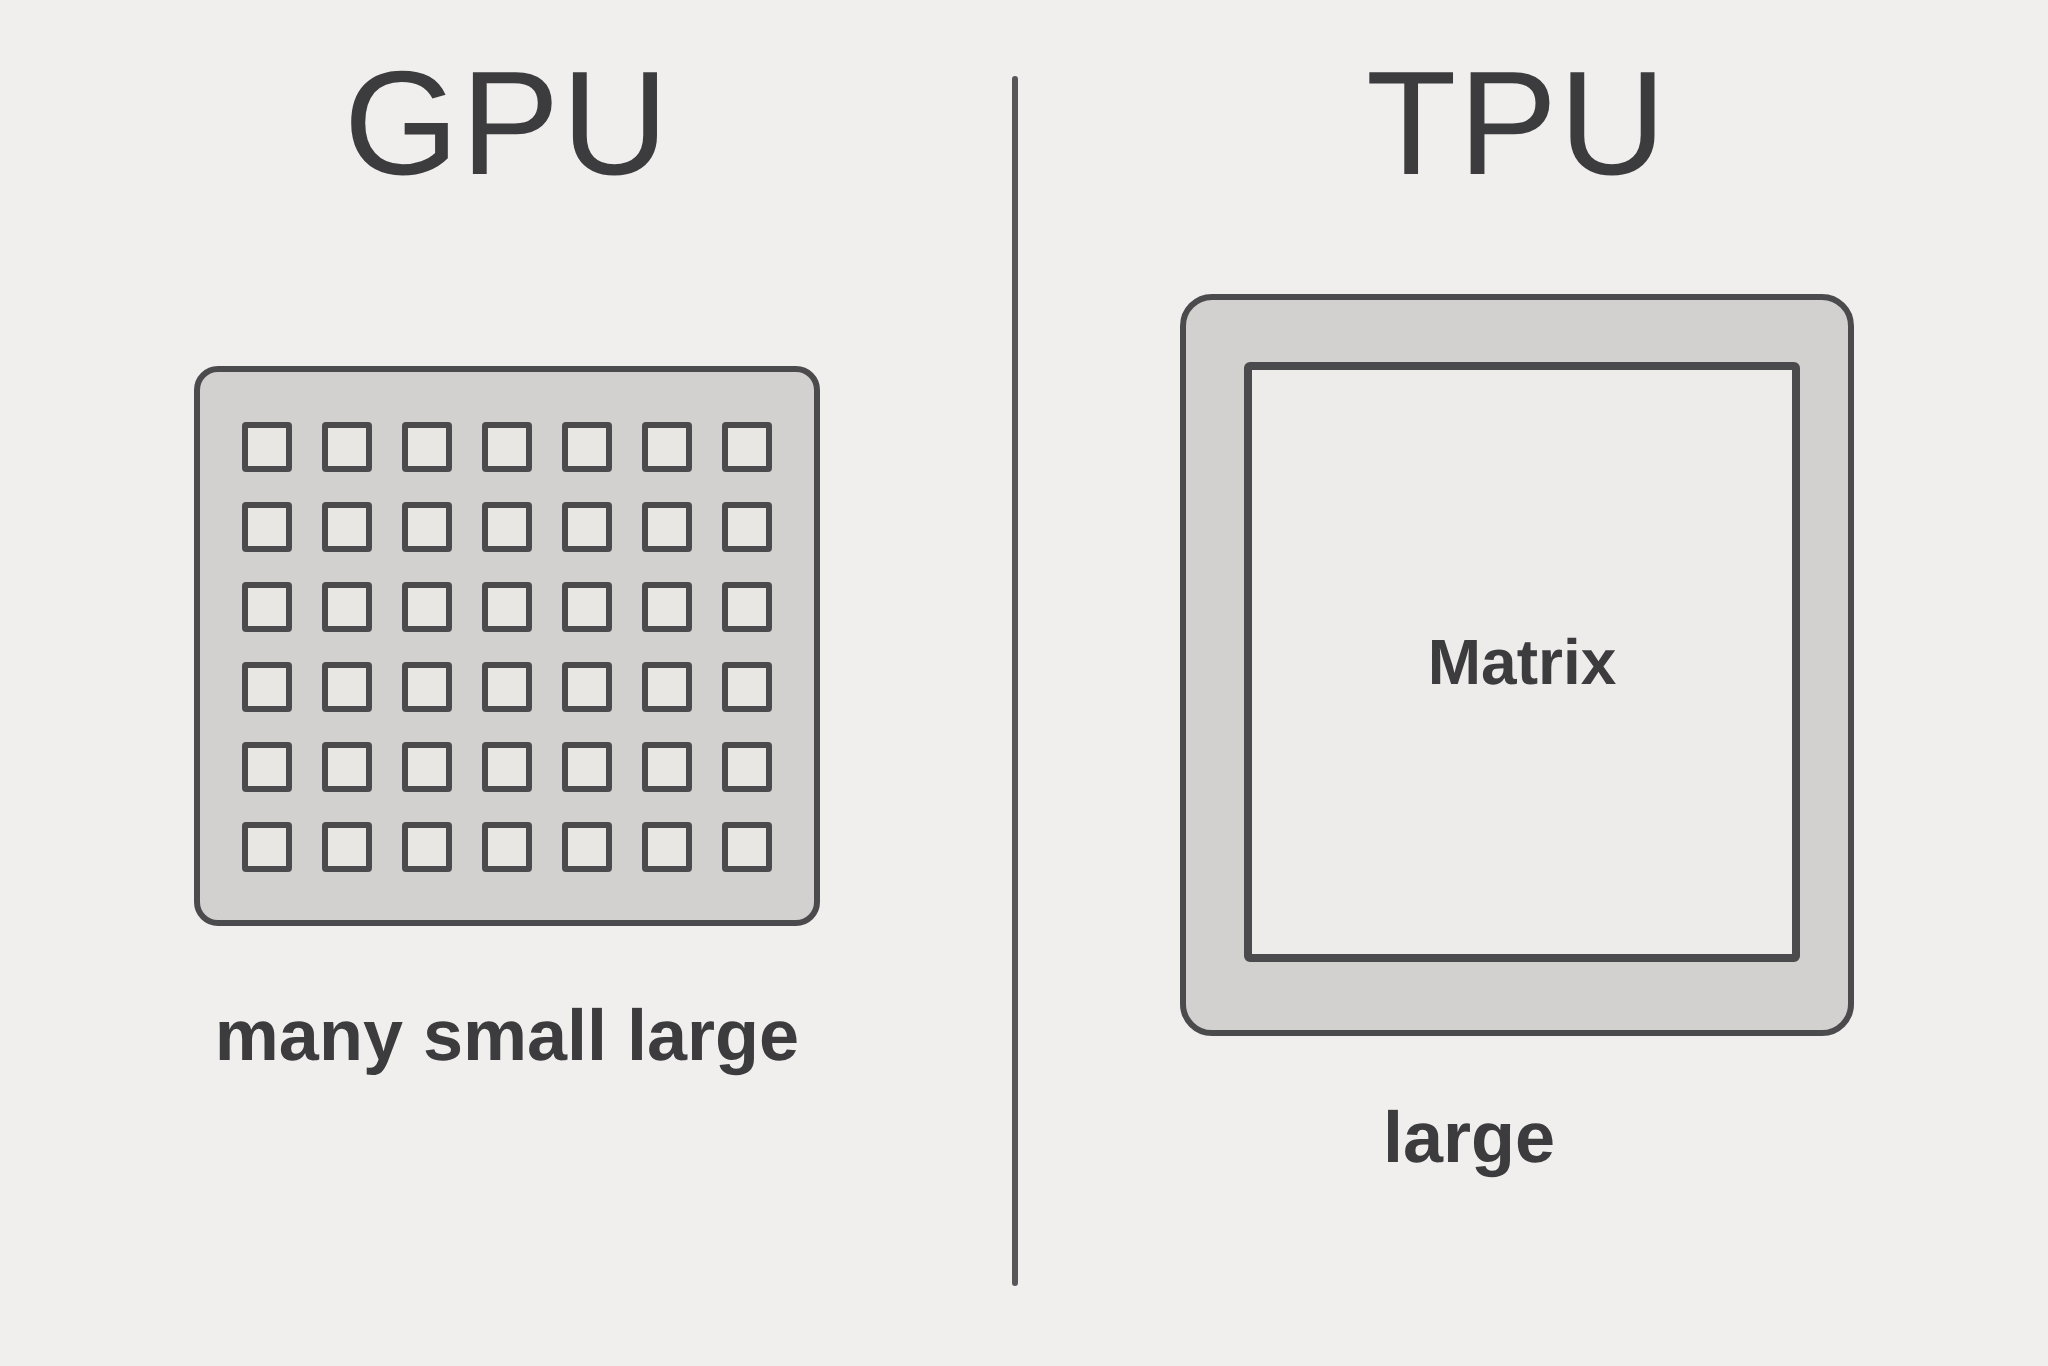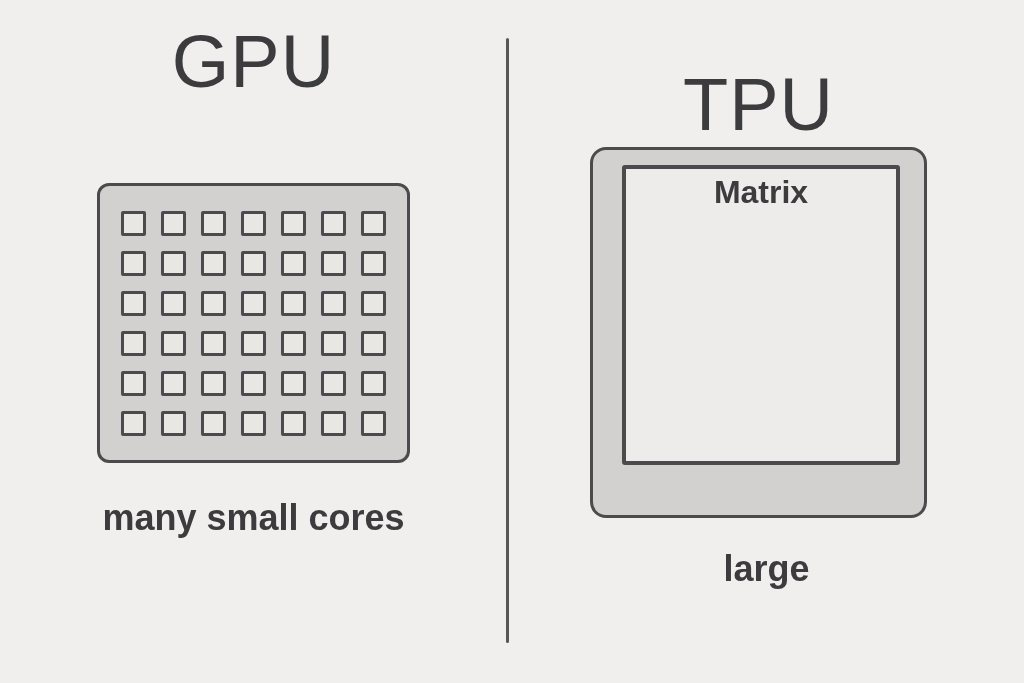--- a/index.html
+++ b/index.html
@@ -41,21 +41,21 @@
     position: absolute;
     top: 22px;
     font-size: 74px;
     font-weight: 400;
     line-height: 80px;
     text-align: center;
     letter-spacing: 1px;
     color: var(--ink);
   }
   .panel-title.gpu { left: 97px;  width: 313px; }
-  .panel-title.tpu { left: 590px; width: 337px; margin-top: 43px; }
+  .panel-title.tpu { left: 590px; width: 337px; }
 
   
   .gpu-chip {
     position: absolute;
     left: 97px;
     top: 183px;
     width: 313px;
     height: 280px;
     background: var(--chip-fill);
     border: 3px solid var(--stroke);
@@ -83,47 +83,48 @@
     top: 147px;
     width: 337px;
     height: 371px;
     background: var(--chip-fill);
     border: 3px solid var(--stroke);
     border-radius: 16px;
   }
   .mxu-box {
     position: absolute;
     left: 29px;
-    top: 15px;
+    top: 31px;
     width: 278px;
     height: 300px;
     background: var(--inner-fill);
     border: 4px solid var(--stroke);
     border-radius: 3px;
     display: flex;
+    align-items: center;
     justify-content: center;
   }
   .mxu-label {
     font-size: 32px;
     font-weight: 700;
     line-height: 47px;
     text-align: center;
     color: var(--ink);
   }
 
   
   .caption {
     position: absolute;
     font-size: 36px;
     font-weight: 700;
     text-align: center;
     color: var(--ink);
   }
   .caption.gpu { left: 97px;  width: 313px; top: 497px; }
-  .caption.tpu { left: 598px; width: 337px; top: 548px; }
+  .caption.tpu { left: 566px; width: 337px; top: 548px; }
 </style>
 </head>
 <body>
 
 <div class="canvas">
 
   <div class="panel-title gpu">GPU</div>
 
   <div class="panel-title tpu">TPU</div>
 
@@ -168,21 +169,21 @@
       <div class="core-cell"></div>
       <div class="core-cell"></div>
       <div class="core-cell"></div>
       <div class="core-cell"></div>
       <div class="core-cell"></div>
       <div class="core-cell"></div>
       <div class="core-cell"></div>
       <div class="core-cell"></div>
     </div>
 
-  <div class="caption gpu">many small cores</div>
+  <div class="caption gpu">many small large</div>
 
   <div class="tpu-chip">
     <div class="mxu-box">
       <div class="mxu-label">
         <div>Matrix</div>
       </div>
     </div>
   </div>
 
   <div class="caption tpu">large</div>

